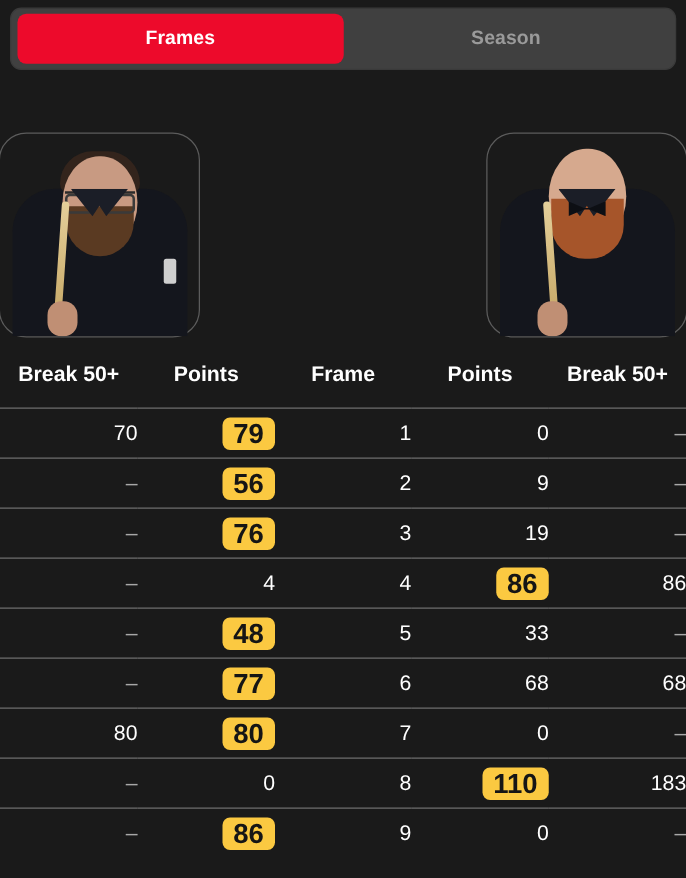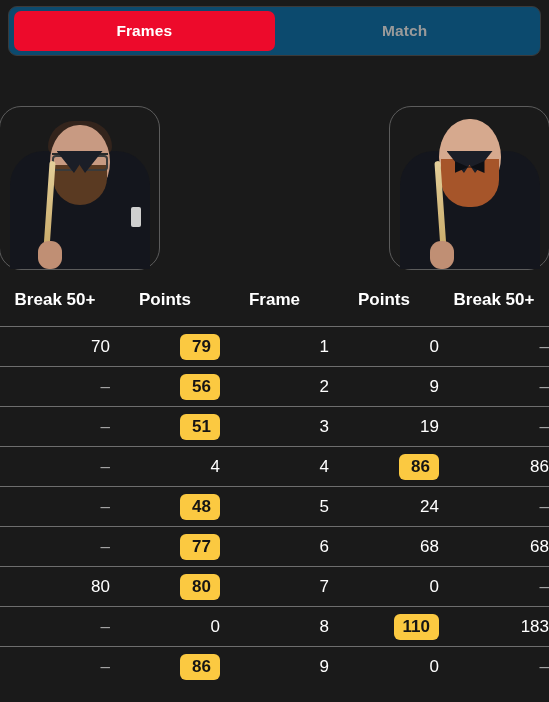--- a/index.html
+++ b/index.html
@@ -13,21 +13,21 @@
     -webkit-font-smoothing: antialiased;
   }
 
   
   .tabbar-wrap {
     padding: 6px 8px 0 8px;
   }
   .tabbar {
     position: relative;
     height: 50px;
-    background: #0c4a6e;
+    background: #404040;
     border: 1px solid #3a3a3a;
     border-radius: 9px;
     display: flex;
     align-items: center;
     padding: 0 5px;
   }
   .tab {
     flex: 1 1 0;
     height: 40px;
     display: flex;
@@ -221,32 +221,32 @@
 
   .dash { color: #a8a8a8; font-size: 17px; }
 
   .badge {
     display: inline-block;
     min-width: 40px;
     padding: 3px 9px;
     background: #fbc941;
     color: #151515;
     font-weight: bold;
-    font-size: 17px;
+    font-size: 22px;
     border-radius: 6px;
     line-height: 20px;
   }
 </style>
 </head>
 <body>
 
 <div class="tabbar-wrap">
   <div class="tabbar" id="tabbar">
       <div class="tab active">Frames</div>
-      <div class="tab">Match</div>
+      <div class="tab">Season</div>
     </div>
 </div>
 
 <div class="players">
 
   <div class="player left">
     <div class="photo-frame">
       <div class="portrait">
         <div class="p-body"></div>
         <div class="p-hair"></div>
@@ -297,37 +297,37 @@
       </tr>
       <tr>
         <td class="col-break"><span class="dash">–</span></td>
         <td class="col-pts"><span class="badge">56</span></td>
         <td class="col-frame"><span>2</span></td>
         <td class="col-pts"><span>9</span></td>
         <td class="col-break"><span class="dash">–</span></td>
       </tr>
       <tr>
         <td class="col-break"><span class="dash">–</span></td>
-        <td class="col-pts"><span class="badge">51</span></td>
+        <td class="col-pts"><span class="badge">76</span></td>
         <td class="col-frame"><span>3</span></td>
         <td class="col-pts"><span>19</span></td>
         <td class="col-break"><span class="dash">–</span></td>
       </tr>
       <tr>
         <td class="col-break"><span class="dash">–</span></td>
         <td class="col-pts"><span>4</span></td>
         <td class="col-frame"><span>4</span></td>
         <td class="col-pts"><span class="badge">86</span></td>
         <td class="col-break"><span>86</span></td>
       </tr>
       <tr>
         <td class="col-break"><span class="dash">–</span></td>
         <td class="col-pts"><span class="badge">48</span></td>
         <td class="col-frame"><span>5</span></td>
-        <td class="col-pts"><span>24</span></td>
+        <td class="col-pts"><span>33</span></td>
         <td class="col-break"><span class="dash">–</span></td>
       </tr>
       <tr>
         <td class="col-break"><span class="dash">–</span></td>
         <td class="col-pts"><span class="badge">77</span></td>
         <td class="col-frame"><span>6</span></td>
         <td class="col-pts"><span>68</span></td>
         <td class="col-break"><span>68</span></td>
       </tr>
       <tr>

